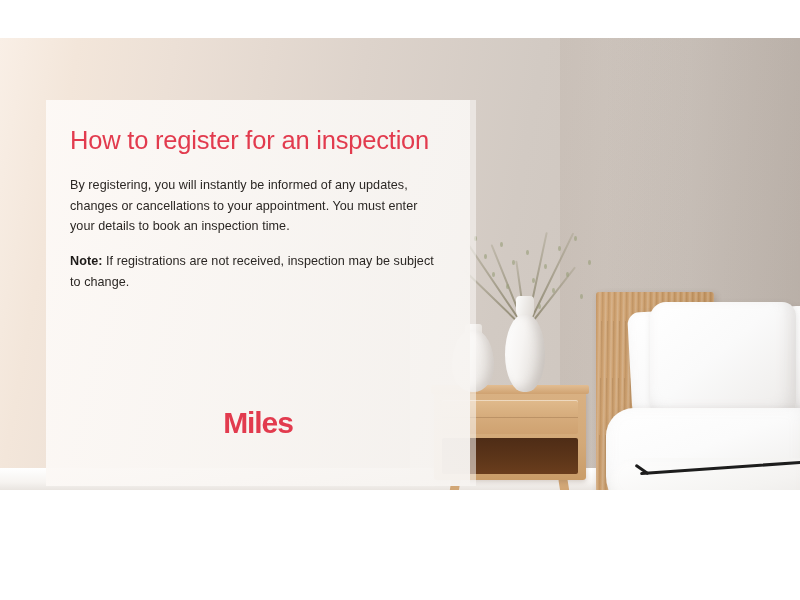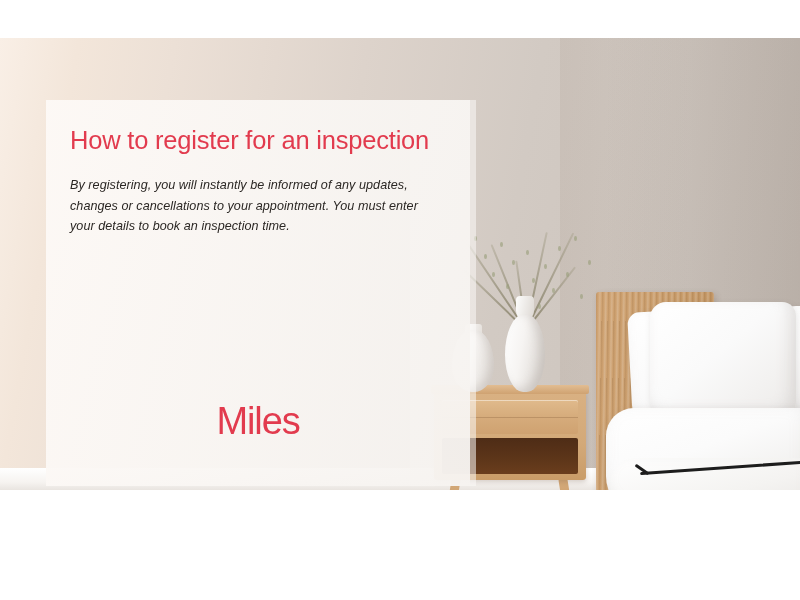--- a/index.html
+++ b/index.html
@@ -238,35 +238,34 @@
     letter-spacing:-.2px;
     margin:0 0 28px 0;
   }
   .lead b{font-weight:700;}
   .para{
     color:#2b2724;
     font-size:12.6px;
     line-height:1.62;
     letter-spacing:.05px;
     margin:0 0 15px 0;
-    font-style:italic;
   }
   .para b{font-weight:700;color:#1d1a18;}
 
   
   .logo{
     position:absolute;left:0;top:300px;width:424px;text-align:center;
   }
   .logo-word{
     color:#e23b4e;
-    font-size:38px;
-    font-weight:400;
+    font-size:30px;
+    font-weight:700;
     letter-spacing:-1.1px;
     line-height:1;
-    margin:2px;
+    margin:8px;
   }
   .logo-est{
     color:#e23b4e;
     font-size:9px;
     font-weight:700;
     letter-spacing:3.1px;
     margin:7px 0 0 2px;
   }
 </style>
 </head>
@@ -357,20 +356,21 @@
     <div class="panel-ghost"></div>
 
     <div class="panel">
       <div class="panel-inner">
 
         <h1 class="headline">How to register for an inspection</h1>
 
 
         <p class="para">By registering, you will instantly be informed of any updates, changes or cancellations to your appointment. You must enter your details to book an inspection time.</p>
 
+        <p class="para"><b>Note:</b><span> If registrations are not received, inspection may be subject to change.</span></p>
 
       </div>
 
       <div class="logo">
         <div class="logo-word">Miles</div>
       </div>
     </div>
 
   </div>
 

